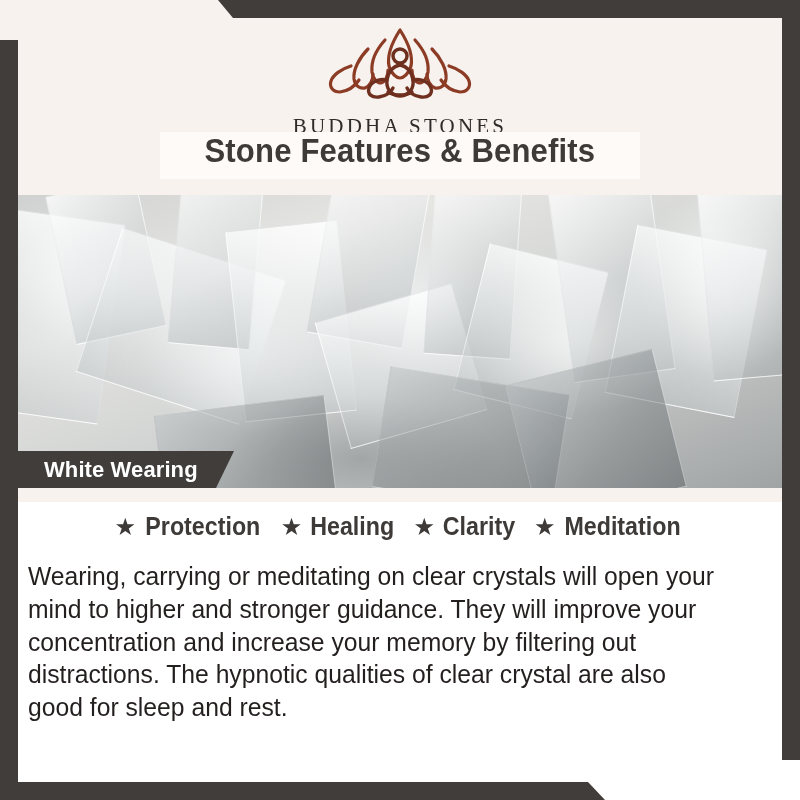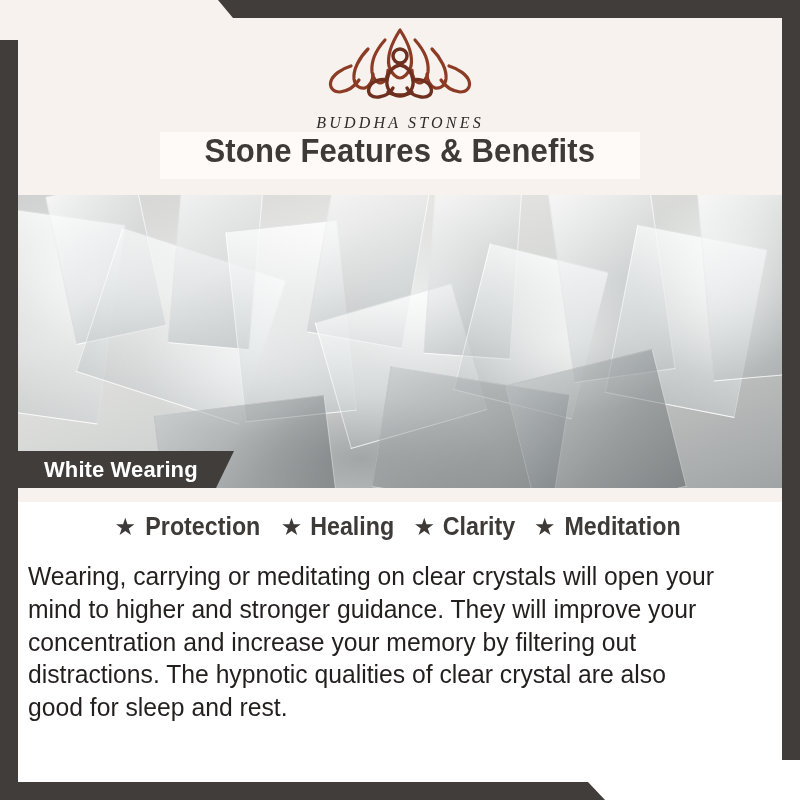--- a/index.html
+++ b/index.html
@@ -82,25 +82,24 @@
   .logo-mark {
     display: block;
     margin: 0 auto;
     width: 170px;
     height: 88px;
   }
   .brand-name {
     display: block;
     margin-top: 4px;
     font-family: "Liberation Serif", serif;
-    font-size: 16px;
+    font-size: 21px;
     letter-spacing: 3.2px;
     color: #2e2b29;
     font-weight: 400;
-    font-style: italic;
   }
 
   
   .title-band {
     position: absolute;
     top: 132px;
     left: 160px;
     width: 480px;
     height: 47px;
     background: #fdfaf7;

